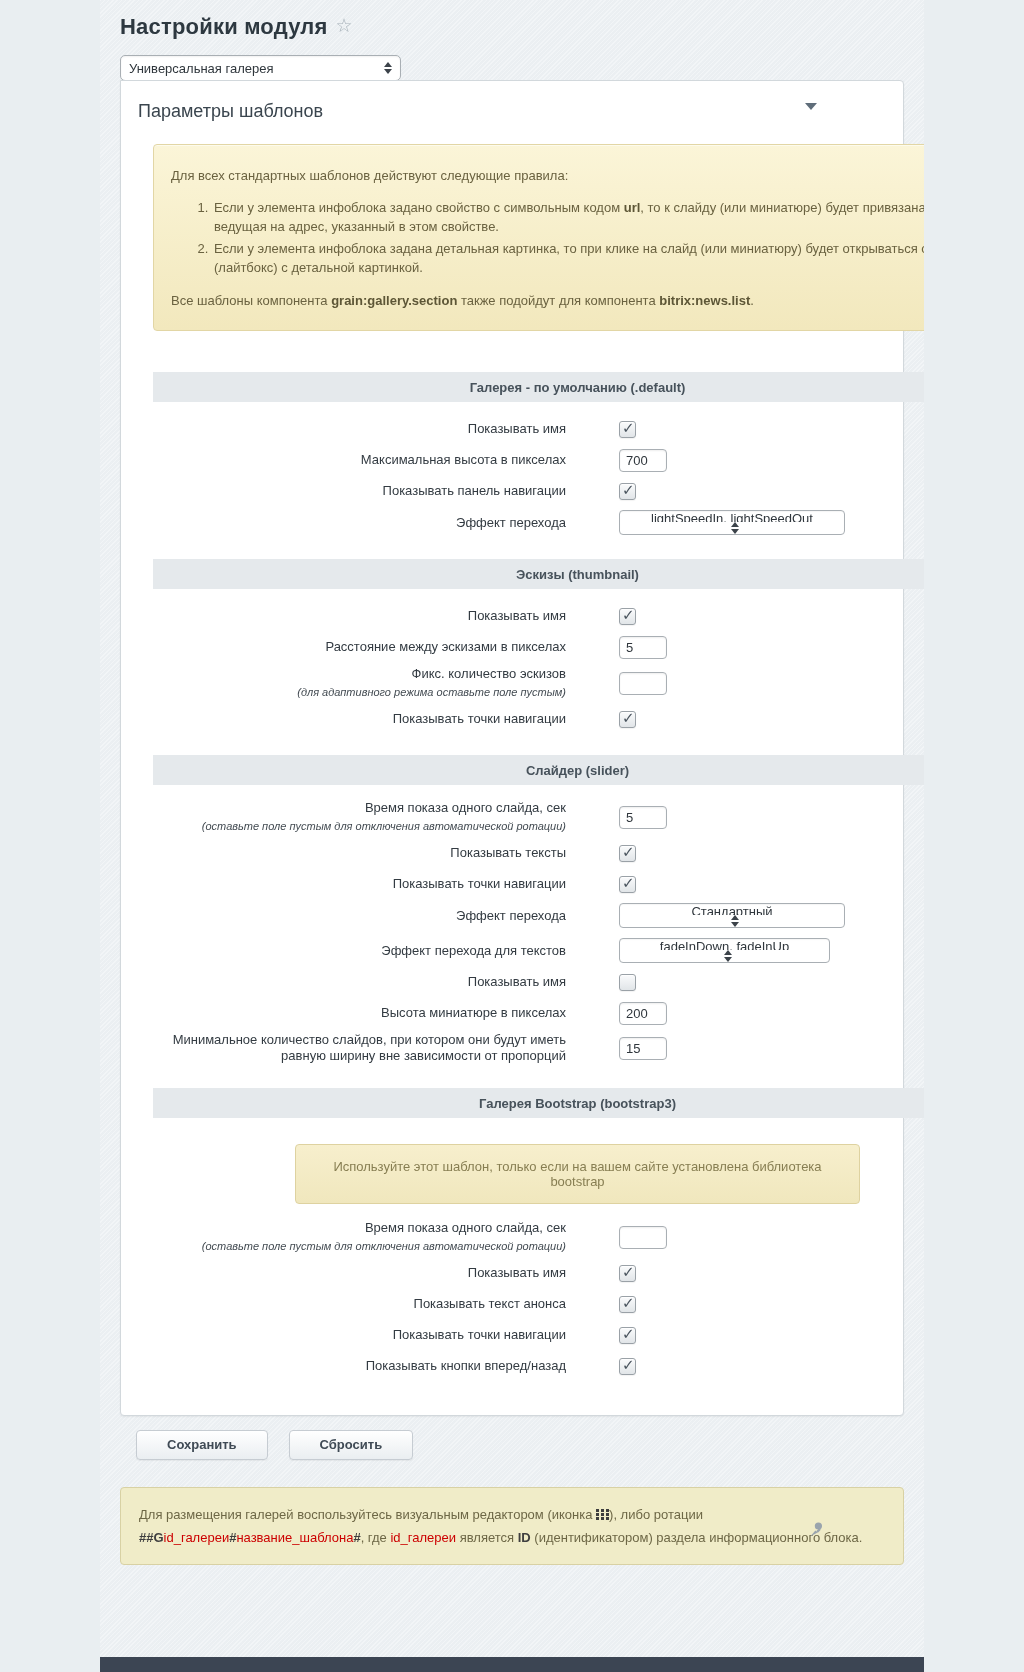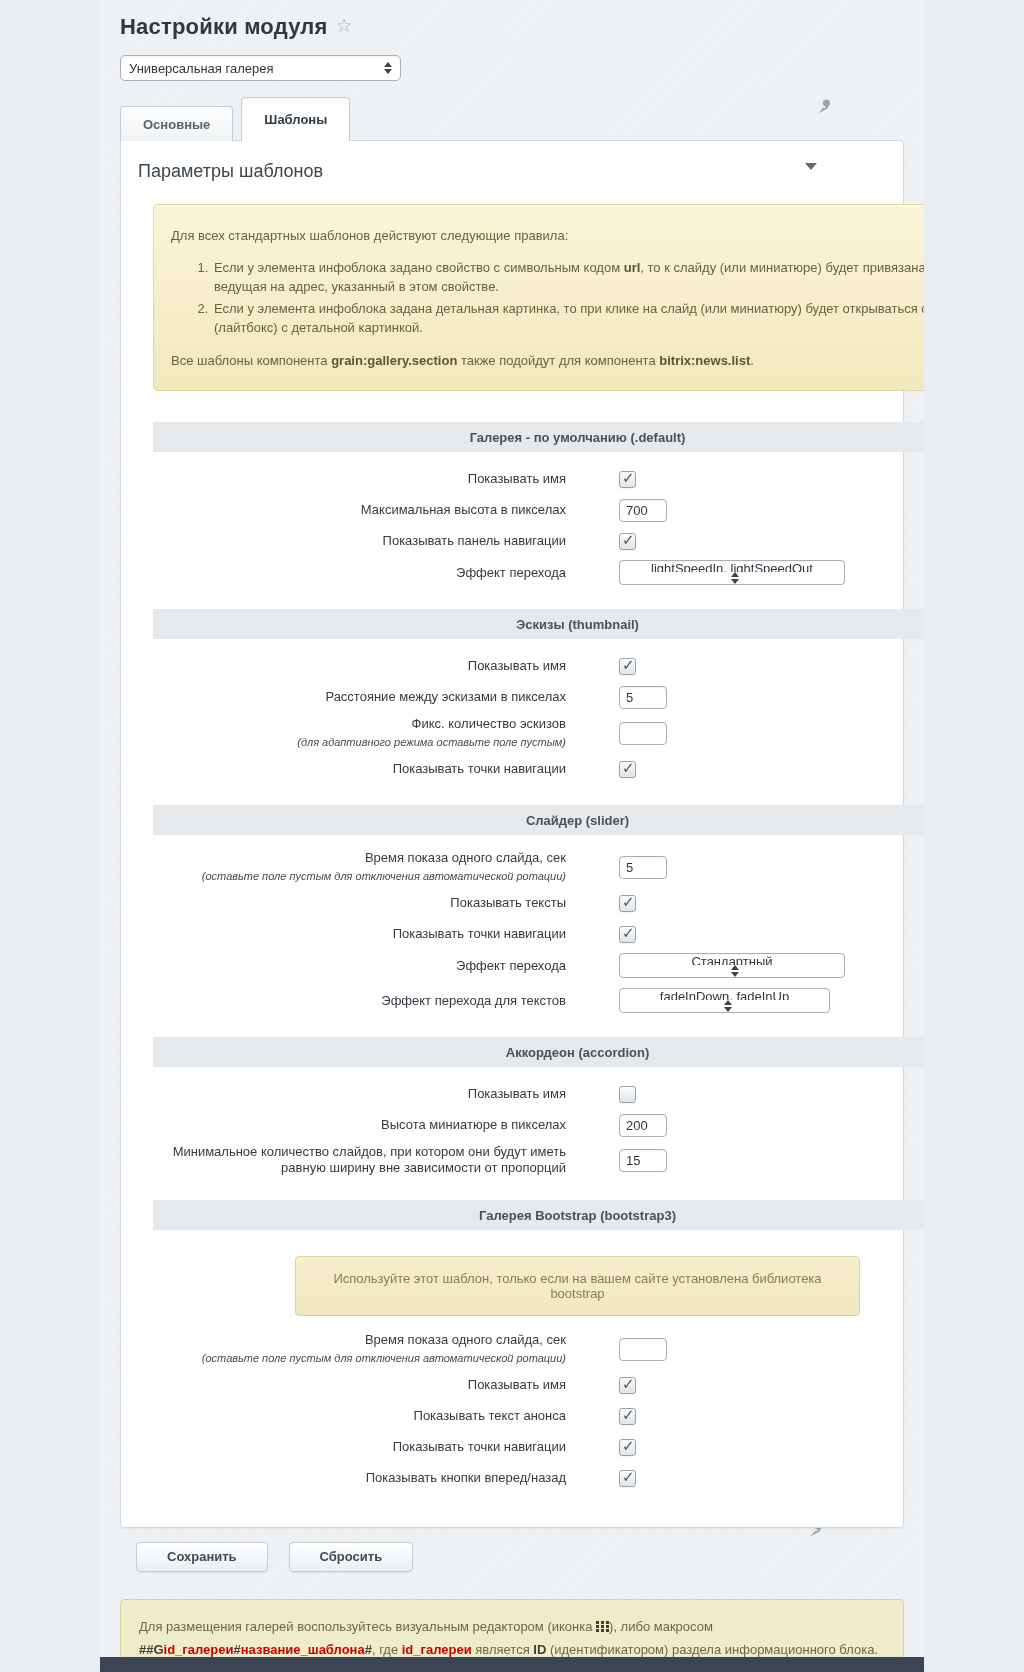--- a/index.html
+++ b/index.html
@@ -50,21 +50,21 @@
                padding:21px 17px 20px; color:#6a6240; font-size:13px; line-height:19px;
                box-shadow:inset 0 1px 0 rgba(255,255,255,.55); }
   .rules-box ol { margin:13px 0 0 41px; }
   .rules-box li { margin-bottom:3px; padding-left:2px; }
   .rules-box b { font-weight:bold; color:#5d5636; }
   .rules-footer { margin-top:14px; }
 
   
   .secbar { height:30px; background:#e5e9ec; display:flex; align-items:center; justify-content:center;
             font-size:13px; font-weight:bold; color:#47525b; margin:24px 0 15px; }
-  .secbar.first { margin-top:31px; }
+  .secbar.first { margin-top:41px; }
 
   
   .row { display:flex; align-items:center; margin-bottom:7px; min-height:24px;gap:44px; }
   .lbl { width:422px; flex:none; text-align:right; padding-right:9px; font-size:13px; color:#333b42; line-height:16px; }
   .lbl .hint { display:block; font-size:11px; color:#434b52; margin-top:2px;font-style:italic; }
   .ctl { flex:1; display:flex; align-items:center; min-height:24px; }
 
   .cb { width:17px; height:17px; border:1px solid #9aa1a7; border-radius:3px; position:relative; cursor:pointer;
         background:linear-gradient(#fafbfc,#e1e5e8); box-shadow:inset 0 1px 0 rgba(255,255,255,.8), 0 1px 1px rgba(0,0,0,.05); }
   .cb.checked::after { content:"✓"; position:absolute; left:2px; top:-3px; font-size:15px; font-weight:bold; color:#4a545e; }
@@ -85,21 +85,21 @@
   
   .actions { margin:14px 20px 0 36px; display:flex; gap:21px; }
   .btn { height:30px; line-height:28px; padding:0 30px; border:1px solid #c6ccd2; border-radius:4px;
          background:linear-gradient(#ffffff,#eaeef1); font-size:13px; font-weight:bold; color:#3f4a55;
          box-shadow:0 1px 1px rgba(0,0,0,.05); cursor:pointer; font-family:inherit;text-align:right; }
 
   
   .macro-note { margin:27px 20px 0; background:#f0ecc8; border:1px solid #d8d1a4; border-radius:4px;
                 padding:15px 18px; font-size:13px; line-height:23px; color:#6d6746; }
   .macro-note b.dark { color:#3f3f3f; }
-  .macro-note .red { color:#cc0000; font-weight:bold; }
+  .macro-note .red { color:#cc0000; font-weight:normal; }
   .grid-icon { display:inline-block; vertical-align:-1px; }
 
   .footer-bar { position:absolute; left:0; right:0; bottom:0; height:15px; background:#3c4553; }
 </style>
 </head>
 <body>
 
 <div class="page">
   <div class="content">
 
@@ -108,28 +108,20 @@
     </div>
 
     <div class="module-sel">
       <span class="sel-text">Универсальная галерея</span>
       <span class="sel-arrows">
           <i class="up"></i>
           <i class="dn"></i>
         </span>
     </div>
 
-    <div class="tabs">
-      <div class="tab tab-inactive">
-          <span>Основные</span>
-        </div>
-      <div class="tab tab-active">
-          <span>Шаблоны</span>
-        </div>
-    </div>
 
     <svg class="pin pin-top" width="15" height="17" viewBox="0 0 15 17">
       <g fill="#9aa4ad">
           <circle cx="9.4" cy="5" r="3.6"></circle>
           <rect x="8.3" y="7.4" width="2.4" height="4.2" transform="rotate(45 9.5 9.5)"></rect>
           <path d="M1.2 15.6 L6.4 9.4 L8.6 11.6 Z"></path>
         </g>
     </svg>
 
     <div class="panel">
@@ -251,23 +243,20 @@
             <div class="sel w211">
               <span class="sel-text">fadeInDown, fadeInUp</span>
               <span class="sel-arrows">
                   <i class="up"></i>
                   <i class="dn"></i>
                 </span>
             </div>
           </div>
         </div>
 
-        <div class="secbar">
-            <span>Аккордеон (accordion)</span>
-          </div>
 
         <div class="row">
           <div class="lbl">Показывать имя</div>
           <div class="ctl">
               <span class="cb"></span>
             </div>
         </div>
         <div class="row">
           <div class="lbl">Высота миниатюре в пикселах</div>
           <div class="ctl">
@@ -341,17 +330,17 @@
           <rect x="0" y="0" width="3" height="3"></rect>
           <rect x="5" y="0" width="3" height="3"></rect>
           <rect x="10" y="0" width="3" height="3"></rect>
           <rect x="0" y="4" width="3" height="3"></rect>
           <rect x="5" y="4" width="3" height="3"></rect>
           <rect x="10" y="4" width="3" height="3"></rect>
           <rect x="0" y="8" width="3" height="3"></rect>
           <rect x="5" y="8" width="3" height="3"></rect>
           <rect x="10" y="8" width="3" height="3"></rect>
         </g>
-      </svg><span>), либо макросом </span><b class="dark">##G</b><span class="red">id_галереи</span><b class="dark">#</b><span class="red">название_шаблона</span><b class="dark">#</b><span>, где </span><span class="red">id_галереи</span><span> является </span><b class="dark">ID</b><span> (идентификатором) раздела информационного блока.</span>
+      </svg><span>), либо ротации </span><b class="dark">##G</b><span class="red">id_галереи</span><b class="dark">#</b><span class="red">название_шаблона</span><b class="dark">#</b><span>, где </span><span class="red">id_галереи</span><span> является </span><b class="dark">ID</b><span> (идентификатором) раздела информационного блока.</span>
   </div>
 
   <div class="footer-bar"></div>
 </div>
 
 </body></html>

